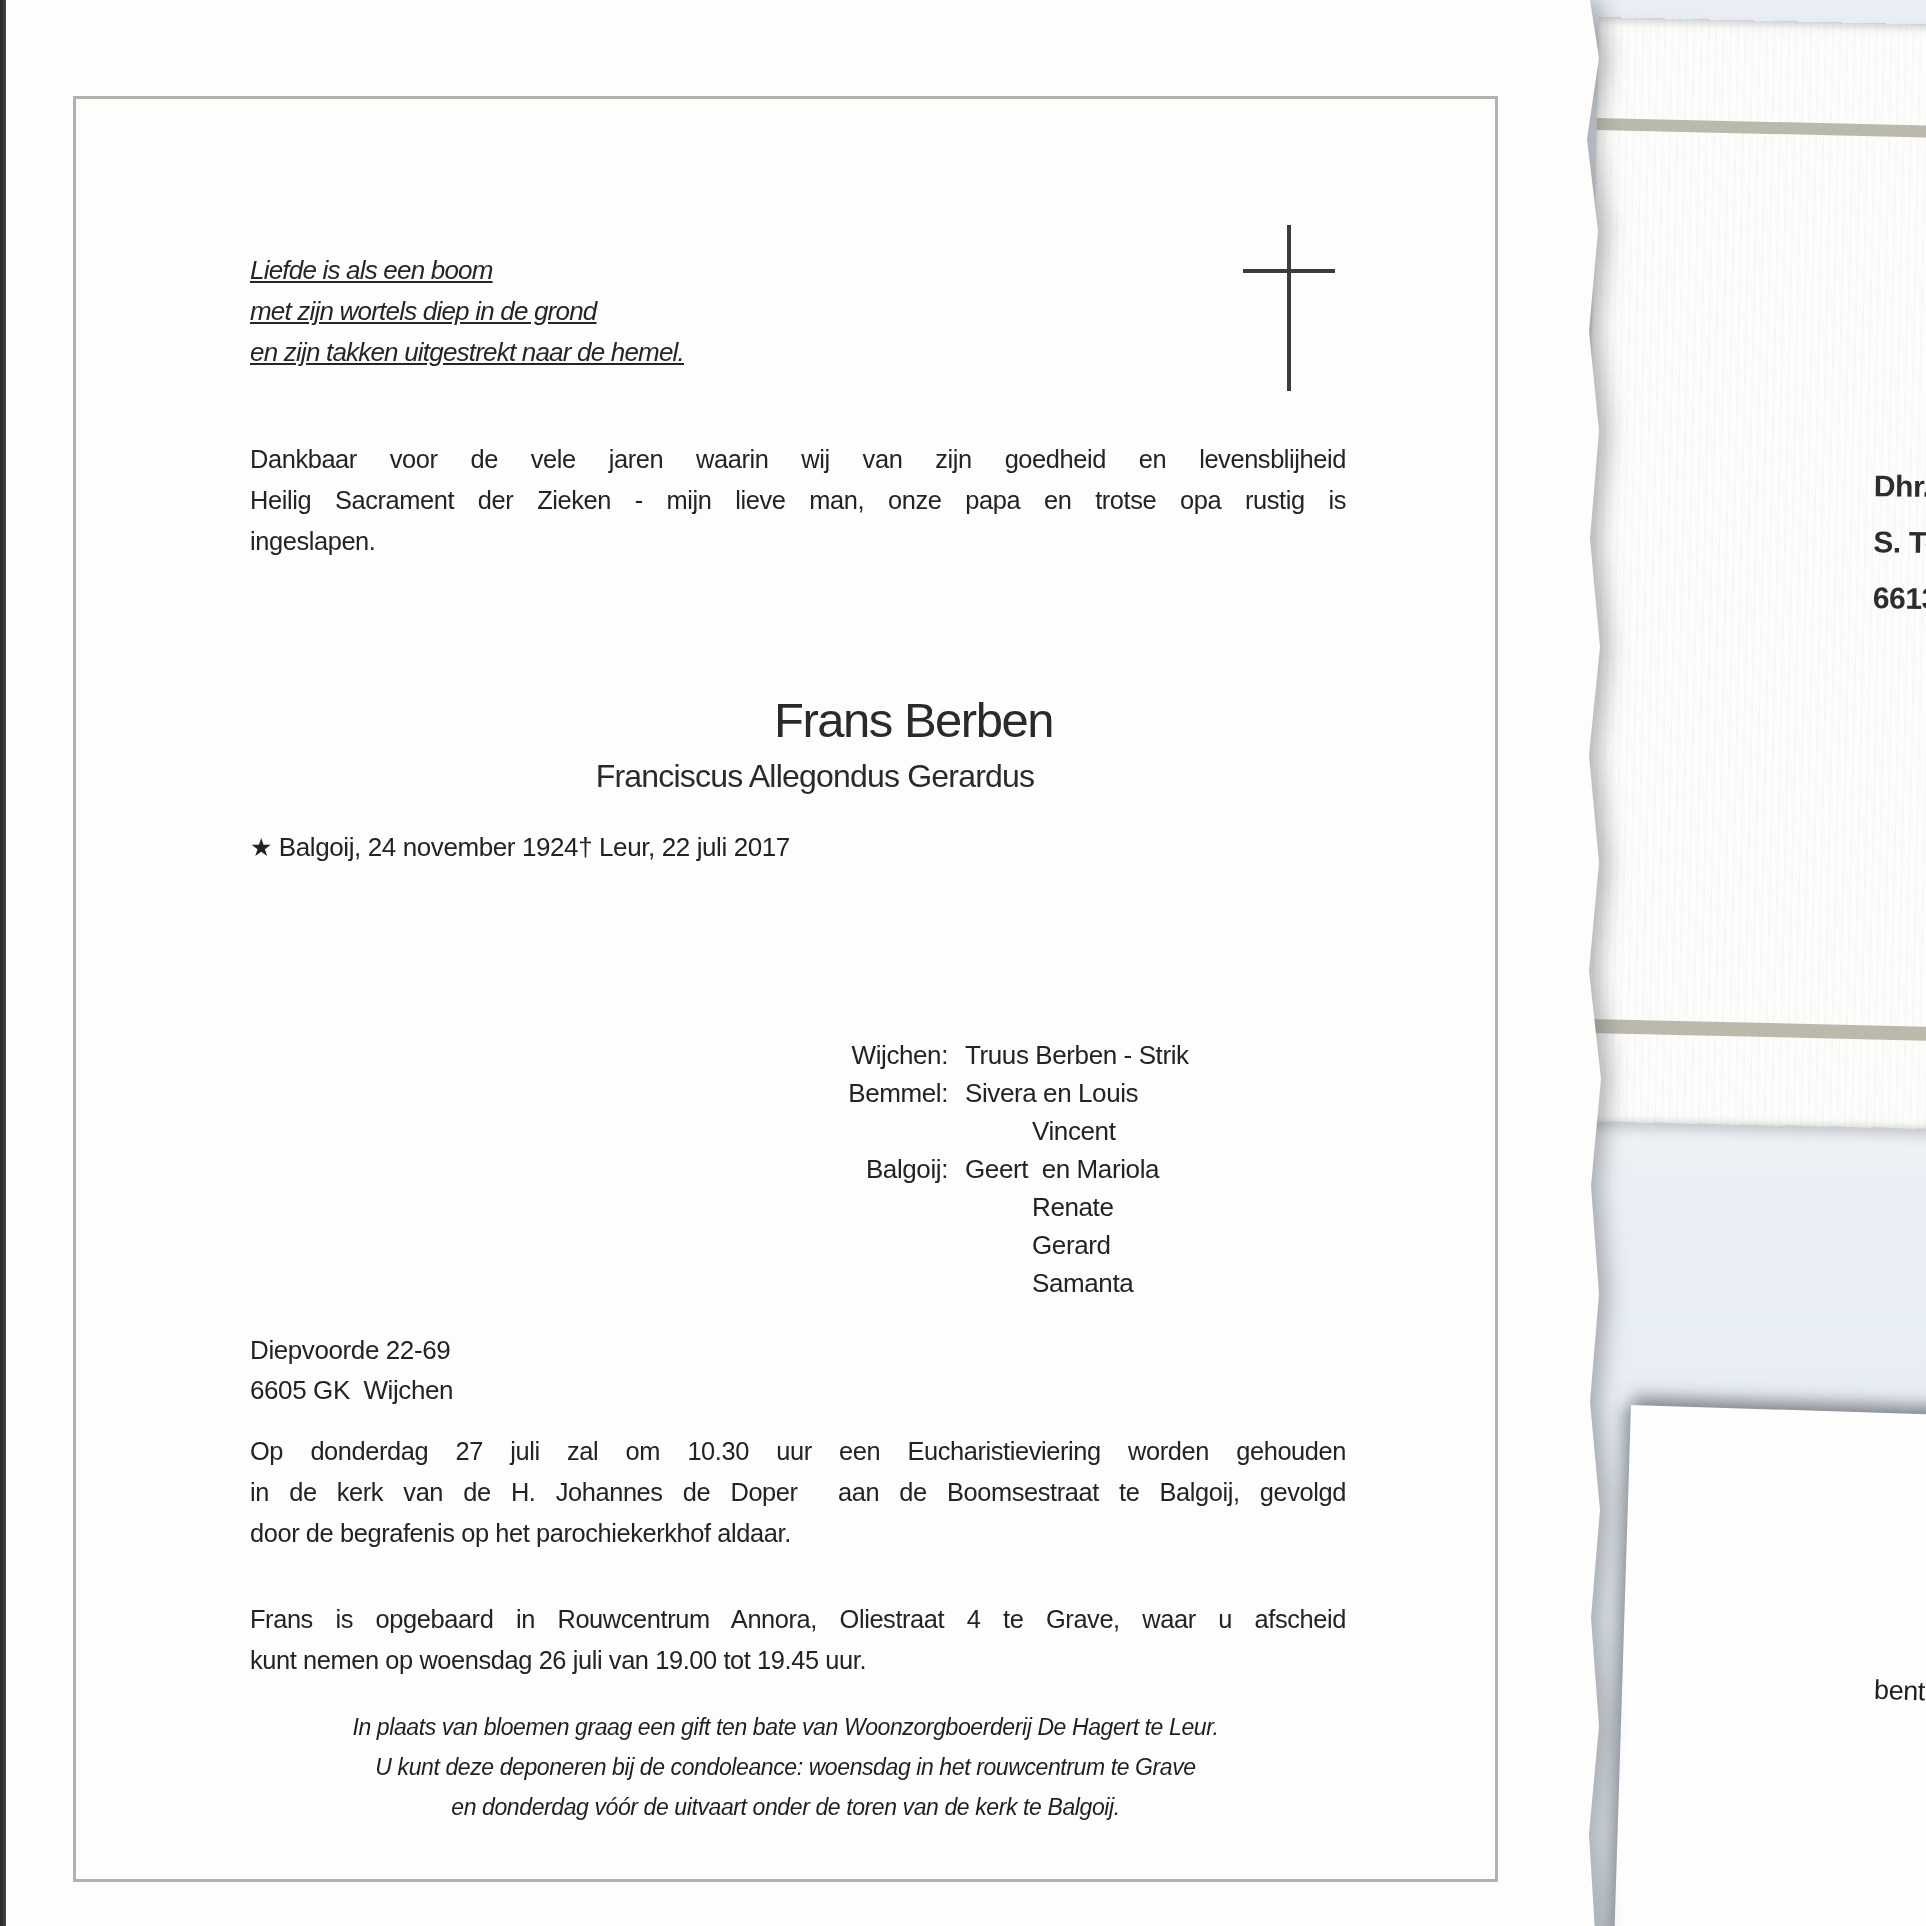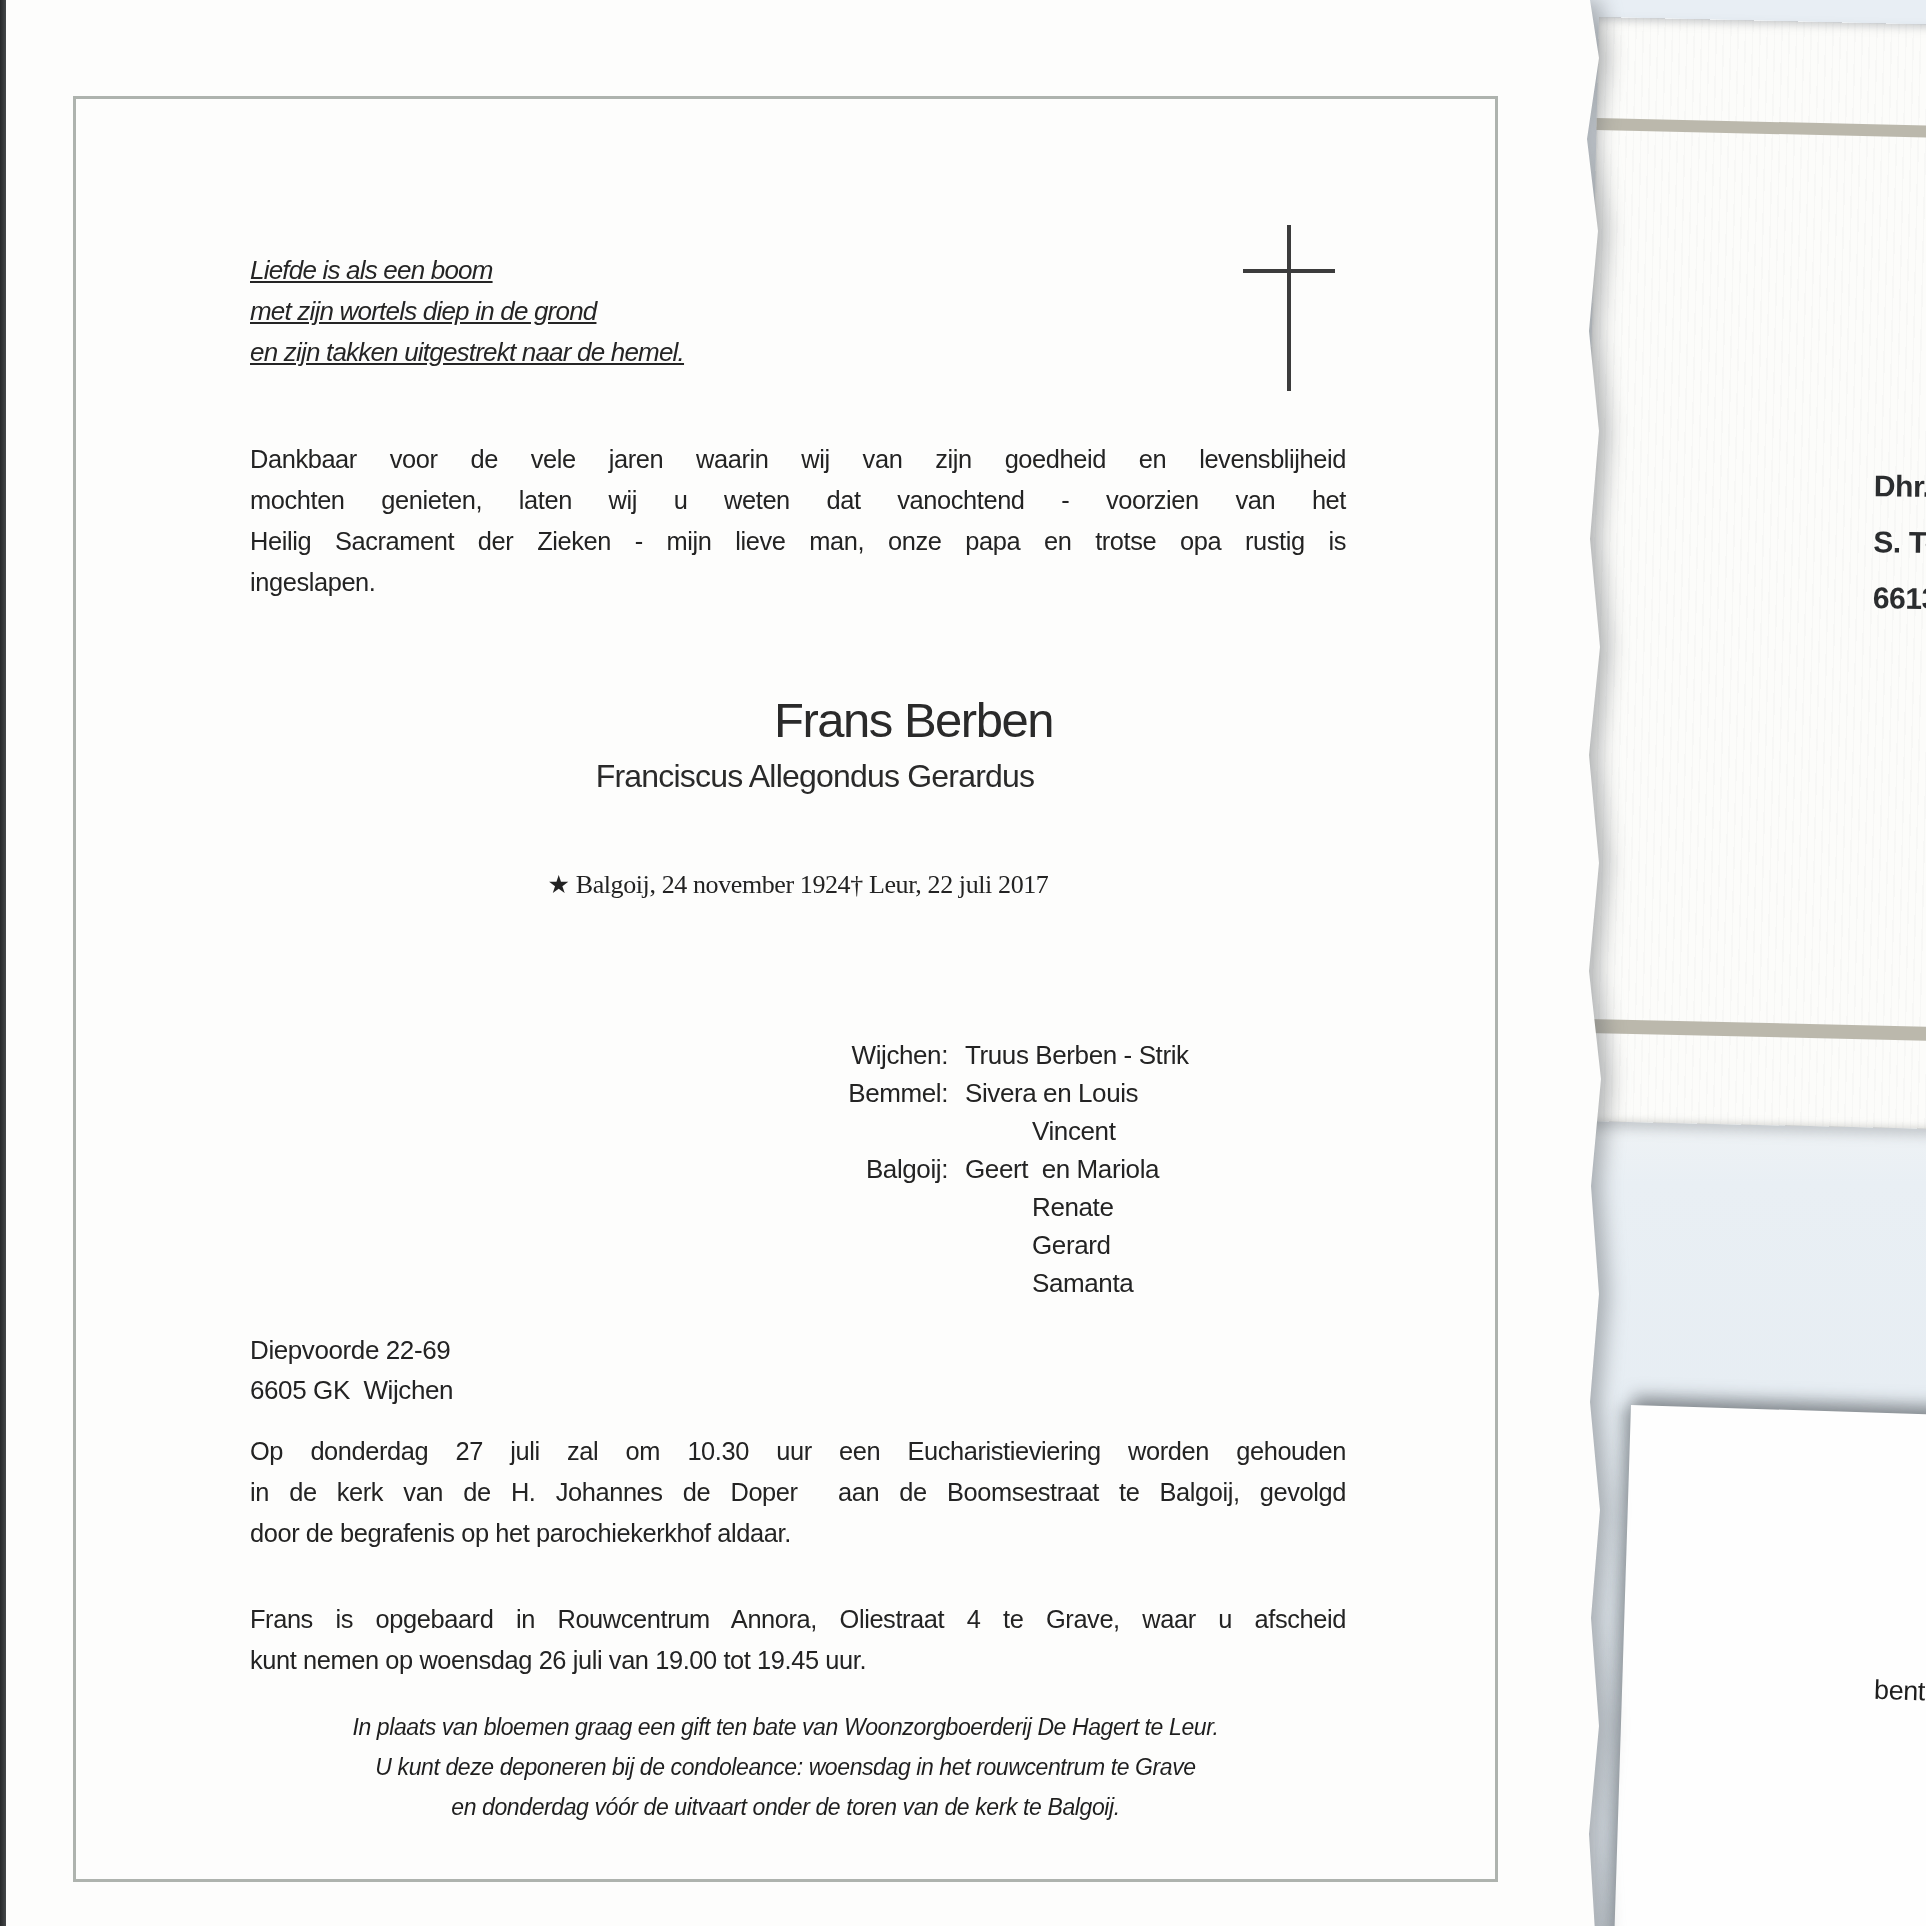--- a/index.html
+++ b/index.html
@@ -68,22 +68,22 @@
     letter-spacing:-0.4px; color:#232323;}
   .intro{ top:439px; }
   .service{ top:1431px; }
   .visitation{ top:1599px; }
   .jline{ text-align:justify; text-align-last:justify; white-space:pre-wrap;}
   .jlast{ text-align:right; text-align-last:left;}
   .deceased-name{ position:absolute; left:73px; top:692px; width:1681px; text-align:center;
     font-size:49px; letter-spacing:-1.5px; color:#2a2a2a;}
   .deceased-full{ position:absolute; left:73px; top:758px; width:1484px; text-align:center;
     font-size:32px; letter-spacing:-0.8px; color:#2a2a2a;}
-  .dates{ position:absolute; left:250px; top:870px; width:1096px; display:flex;
-    justify-content:center; font-size:26px; letter-spacing:-0.4px;font-family:Liberation Serif, serif;}
+  .dates{ position:absolute; left:250px; top:832px; width:1096px; display:flex;
+    justify-content:flex-start; font-size:26px; letter-spacing:-0.4px;}
   .star{ font-size:25px; }
   .family{ position:absolute; left:821px; top:1040px; font-size:26px; letter-spacing:-0.4px;}
   .family .row{ display:flex; height:38px; align-items:baseline;}
   .family .place{ width:127px; text-align:right; flex:none;}
   .family .member{ margin-left:17px; white-space:pre-wrap;}
   .family .row.indent .member{ margin-left:84px;}
   .sender{ position:absolute; left:250px; top:1330px; font-size:26px; line-height:40px;
     letter-spacing:-0.4px; white-space:pre-wrap;}
   .donation{ position:absolute; left:73px; top:1707px; width:1425px; text-align:center;
     font-style:italic; font-size:23px; line-height:40px; letter-spacing:-0.4px; color:#1f1f1f;}
@@ -122,21 +122,20 @@
       <div>Liefde is als een boom</div>
       <div>met zijn wortels diep in de grond</div>
       <div>en zijn takken uitgestrekt naar de hemel.</div>
     </div>
 
     <div class="cross-v"></div>
     <div class="cross-h"></div>
 
     <div class="para intro">
       <div class="jline">Dankbaar voor de vele jaren waarin wij van zijn goedheid en levensblijheid</div>
-      <div class="jline">mochten genieten, laten wij u weten dat vanochtend - voorzien van het</div>
       <div class="jline">Heilig Sacrament der Zieken - mijn lieve man, onze papa en trotse opa rustig is</div>
       <div class="jline jlast">ingeslapen.</div>
     </div>
 
     <div class="deceased-name">Frans Berben</div>
     <div class="deceased-full">Franciscus Allegondus Gerardus</div>
 
     <div class="dates">
       <span>
         <span class="star">★</span>

